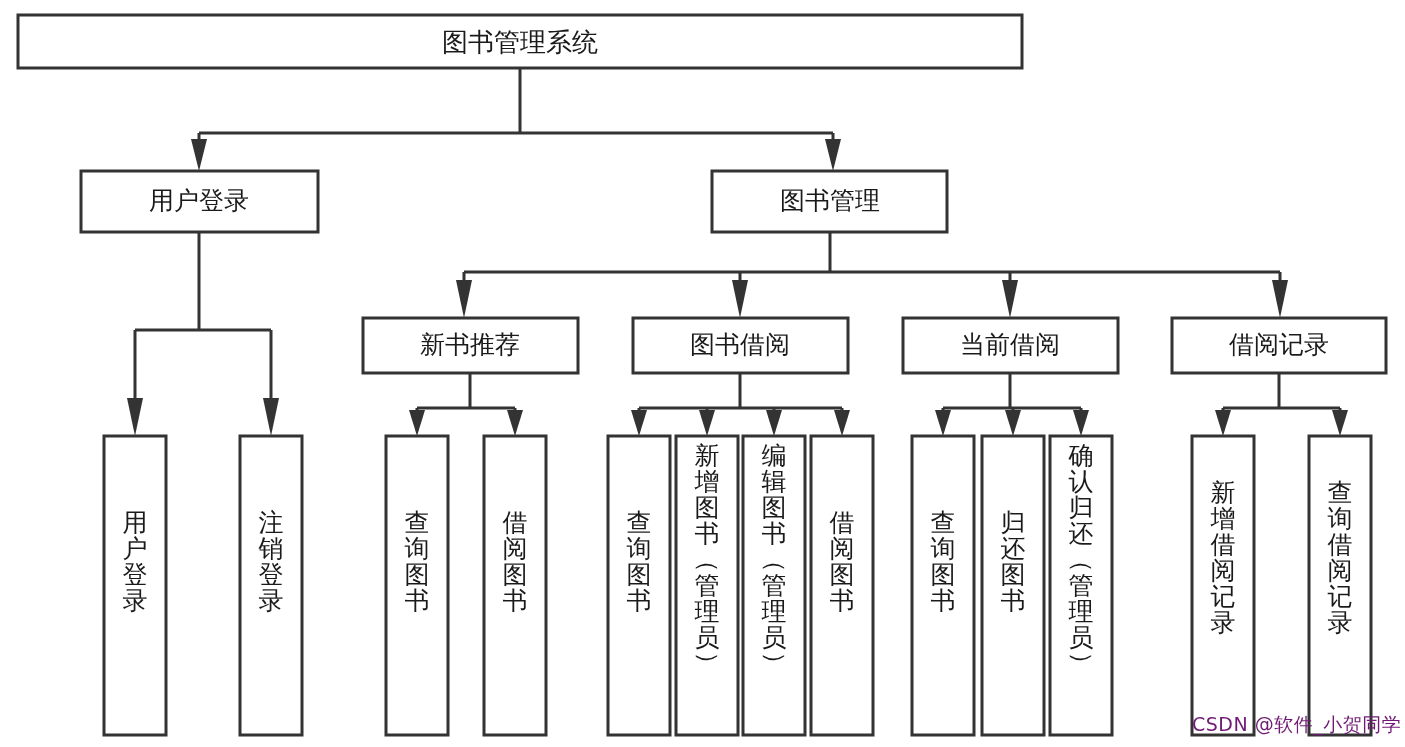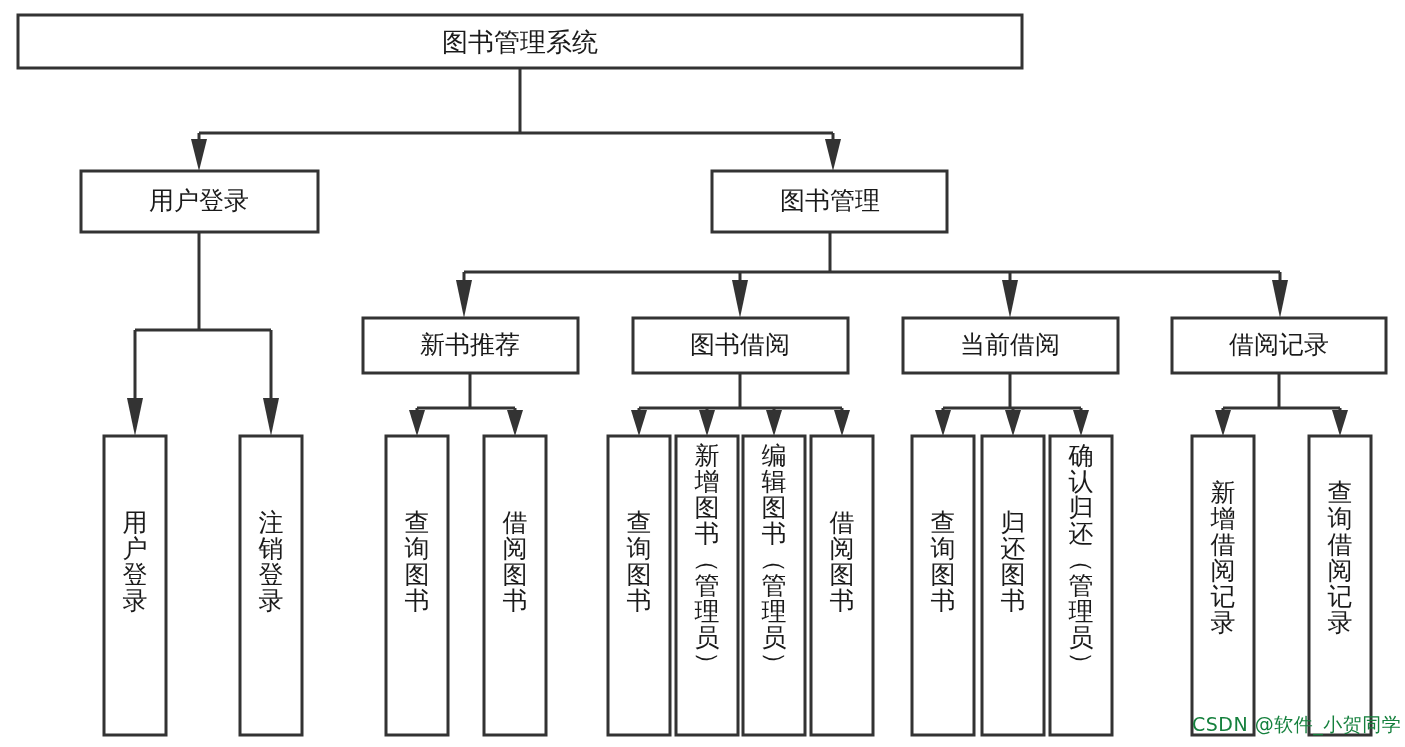--- a/index.html
+++ b/index.html
@@ -72,21 +72,21 @@
   .vlabel-char.rot {
     transform: rotate(90deg);
     display: block;
   }
   .watermark {
     position: absolute;
     left: 1192px;
     top: 712px;
     font-family: "DejaVu Sans", "Liberation Sans", sans-serif;
     font-size: 19px;
-    color: #15803d;
+    color: #701a75;
     white-space: nowrap;
     letter-spacing: 0.5px;
     pointer-events: none;
   }
 </style>
 </head>
 <body>
 
 <div id="diagram-root">
 

